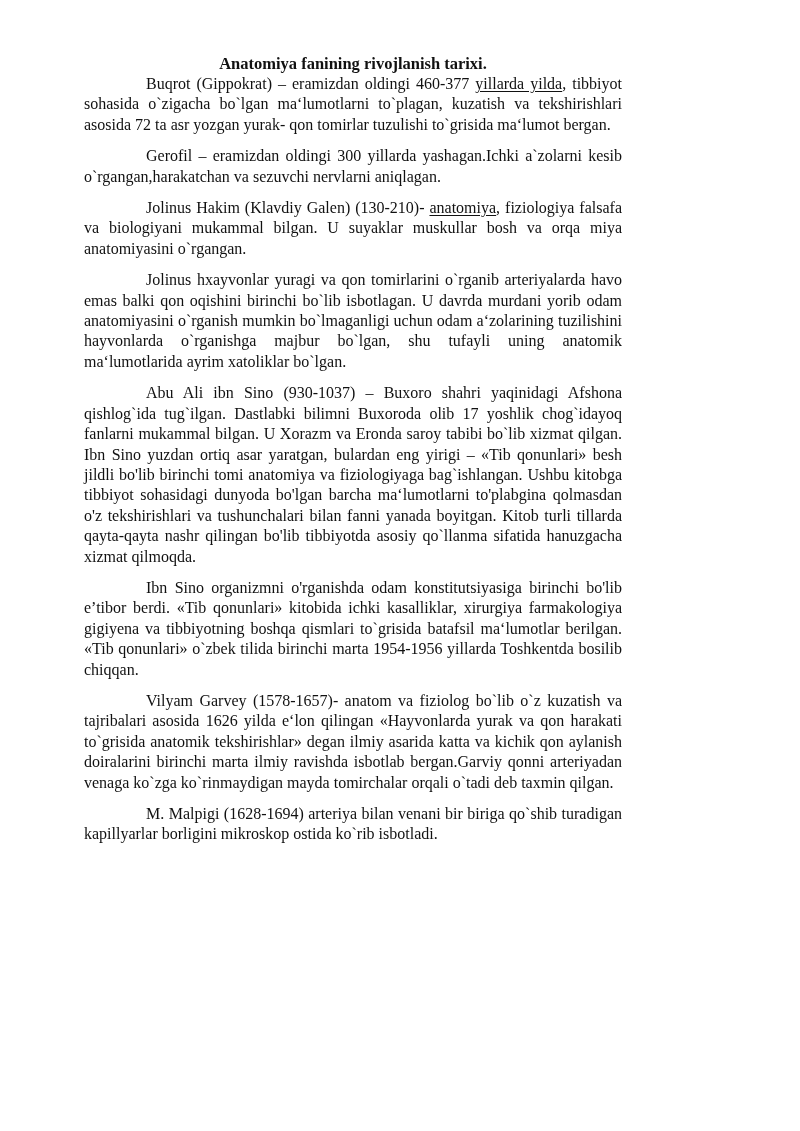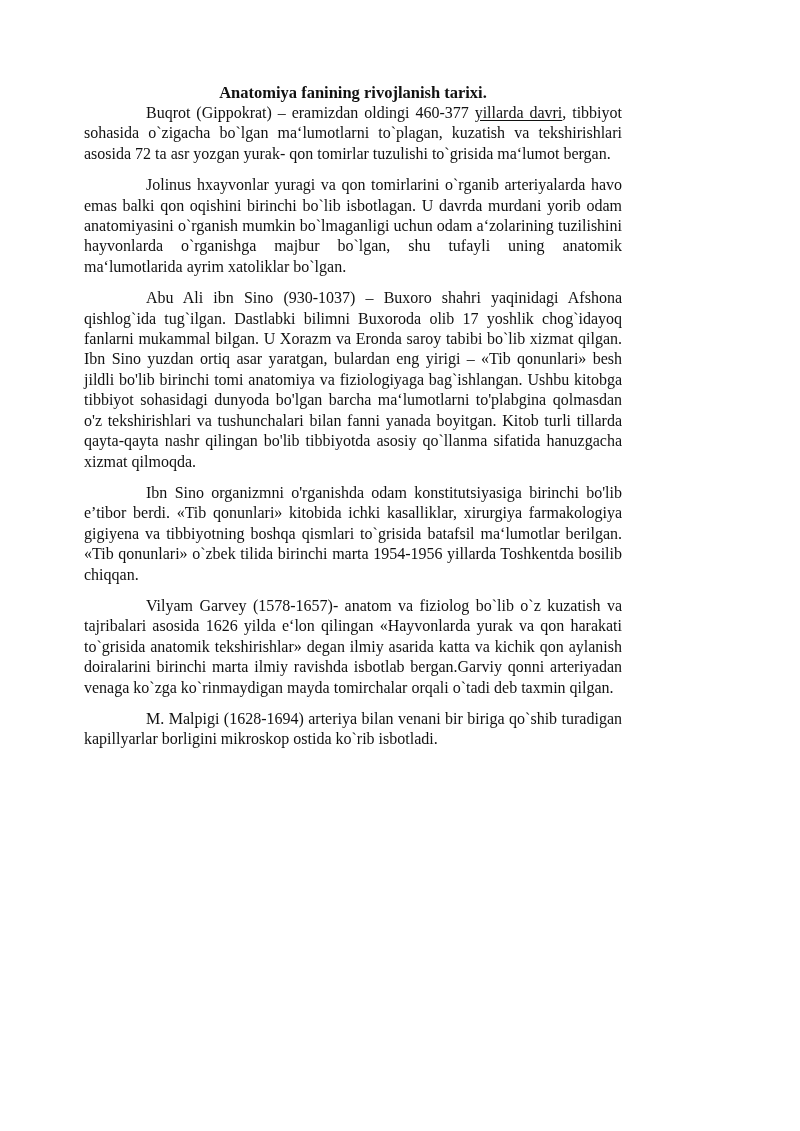--- a/index.html
+++ b/index.html
@@ -6,21 +6,21 @@
     margin: 0;
     padding: 0;
     background: #ffffff;
   }
   .page {
     box-sizing: border-box;
     width: 676px;
     height: 1131px;
     background: #ffffff;
     color: #111111;
-    padding: 82px 54px 0 84px;
+    padding: 53px 54px 0 84px;
     font-family: "Liberation Serif", serif;
     font-size: 16px;
     line-height: 20.4px;
     overflow: hidden;
   }
   .doc-title {
     font-size: 16.5px;
     font-weight: bold;
     text-align: center;
     margin: 0;
@@ -35,20 +35,22 @@
     text-decoration: underline;
     text-underline-offset: 2px;
   }
 </style>
 </head>
 <body>
 
 <div class="page">
   <h1 class="doc-title">Anatomiya fanining rivojlanish tarixi.</h1>
   <div id="paragraphs">
-      <p class="para"><span>Buqrot (Gippokrat) – eramizdan oldingi 460-377 </span><u>yillarda davri</u><span>, tibbiyot sohasida o`zigacha bo`lgan ma‘lumotlarni to`plagan, kuzatish va tekshirishlari asosida 72 ta asr yozgan yurak- qon tomirlar tuzulishi to`grisida ma‘lumot bergan.</span></p>
+      <p class="para"><span>Buqrot (Gippokrat) – eramizdan oldingi 460-377 </span><u>yillarda yilda</u><span>, tibbiyot sohasida o`zigacha bo`lgan ma‘lumotlarni to`plagan, kuzatish va tekshirishlari asosida 72 ta asr yozgan yurak- qon tomirlar tuzulishi to`grisida ma‘lumot bergan.</span></p>
+      <p class="para"><span>Gerofil – eramizdan oldingi 300 yillarda yashagan.Ichki a`zolarni kesib o`rgangan,harakatchan va sezuvchi nervlarni aniqlagan.</span></p>
+      <p class="para"><span>Jolinus Hakim (Klavdiy Galen) (130-210)- </span><u>anatomiya</u><span>, fiziologiya falsafa va biologiyani mukammal bilgan. U suyaklar muskullar bosh va orqa miya anatomiyasini o`rgangan.</span></p>
       <p class="para"><span>Jolinus hxayvonlar yuragi va qon tomirlarini o`rganib arteriyalarda havo emas balki qon oqishini birinchi bo`lib isbotlagan. U davrda murdani yorib odam anatomiyasini o`rganish mumkin bo`lmaganligi uchun odam a‘zolarining tuzilishini hayvonlarda o`rganishga majbur bo`lgan, shu tufayli uning anatomik ma‘lumotlarida ayrim xatoliklar bo`lgan.</span></p>
       <p class="para"><span>Abu Ali ibn Sino (930-1037) – Buxoro shahri yaqinidagi Afshona qishlog`ida tug`ilgan. Dastlabki bilimni Buxoroda olib 17 yoshlik chog`idayoq fanlarni mukammal bilgan. U Xorazm va Eronda saroy tabibi bo`lib xizmat qilgan. Ibn Sino yuzdan ortiq asar yaratgan, bulardan eng yirigi – «Tib qonunlari» besh jildli bo'lib birinchi tomi anatomiya va fiziologiyaga bag`ishlangan. Ushbu kitobga tibbiyot sohasidagi dunyoda bo'lgan barcha ma‘lumotlarni to'plabgina qolmasdan o'z tekshirishlari va tushunchalari bilan fanni yanada boyitgan. Kitob turli tillarda qayta-qayta nashr qilingan bo'lib tibbiyotda asosiy qo`llanma sifatida hanuzgacha xizmat qilmoqda.</span></p>
       <p class="para"><span>Ibn Sino organizmni o'rganishda odam konstitutsiyasiga birinchi bo'lib e’tibor berdi. «Tib qonunlari» kitobida ichki kasalliklar, xirurgiya farmakologiya gigiyena va tibbiyotning boshqa qismlari to`grisida batafsil ma‘lumotlar berilgan. «Tib qonunlari» o`zbek tilida birinchi marta 1954-1956 yillarda Toshkentda bosilib chiqqan.</span></p>
       <p class="para"><span>Vilyam Garvey (1578-1657)- anatom va fiziolog bo`lib o`z kuzatish va tajribalari asosida 1626 yilda e‘lon qilingan «Hayvonlarda yurak va qon harakati to`grisida anatomik tekshirishlar» degan ilmiy asarida katta va kichik qon aylanish doiralarini birinchi marta ilmiy ravishda isbotlab bergan.Garviy qonni arteriyadan venaga ko`zga ko`rinmaydigan mayda tomirchalar orqali o`tadi deb taxmin qilgan.</span></p>
       <p class="para"><span>M. Malpigi (1628-1694) arteriya bilan venani bir biriga qo`shib turadigan kapillyarlar borligini mikroskop ostida ko`rib isbotladi.</span></p>
     </div>
 </div>
 
 </body></html>

